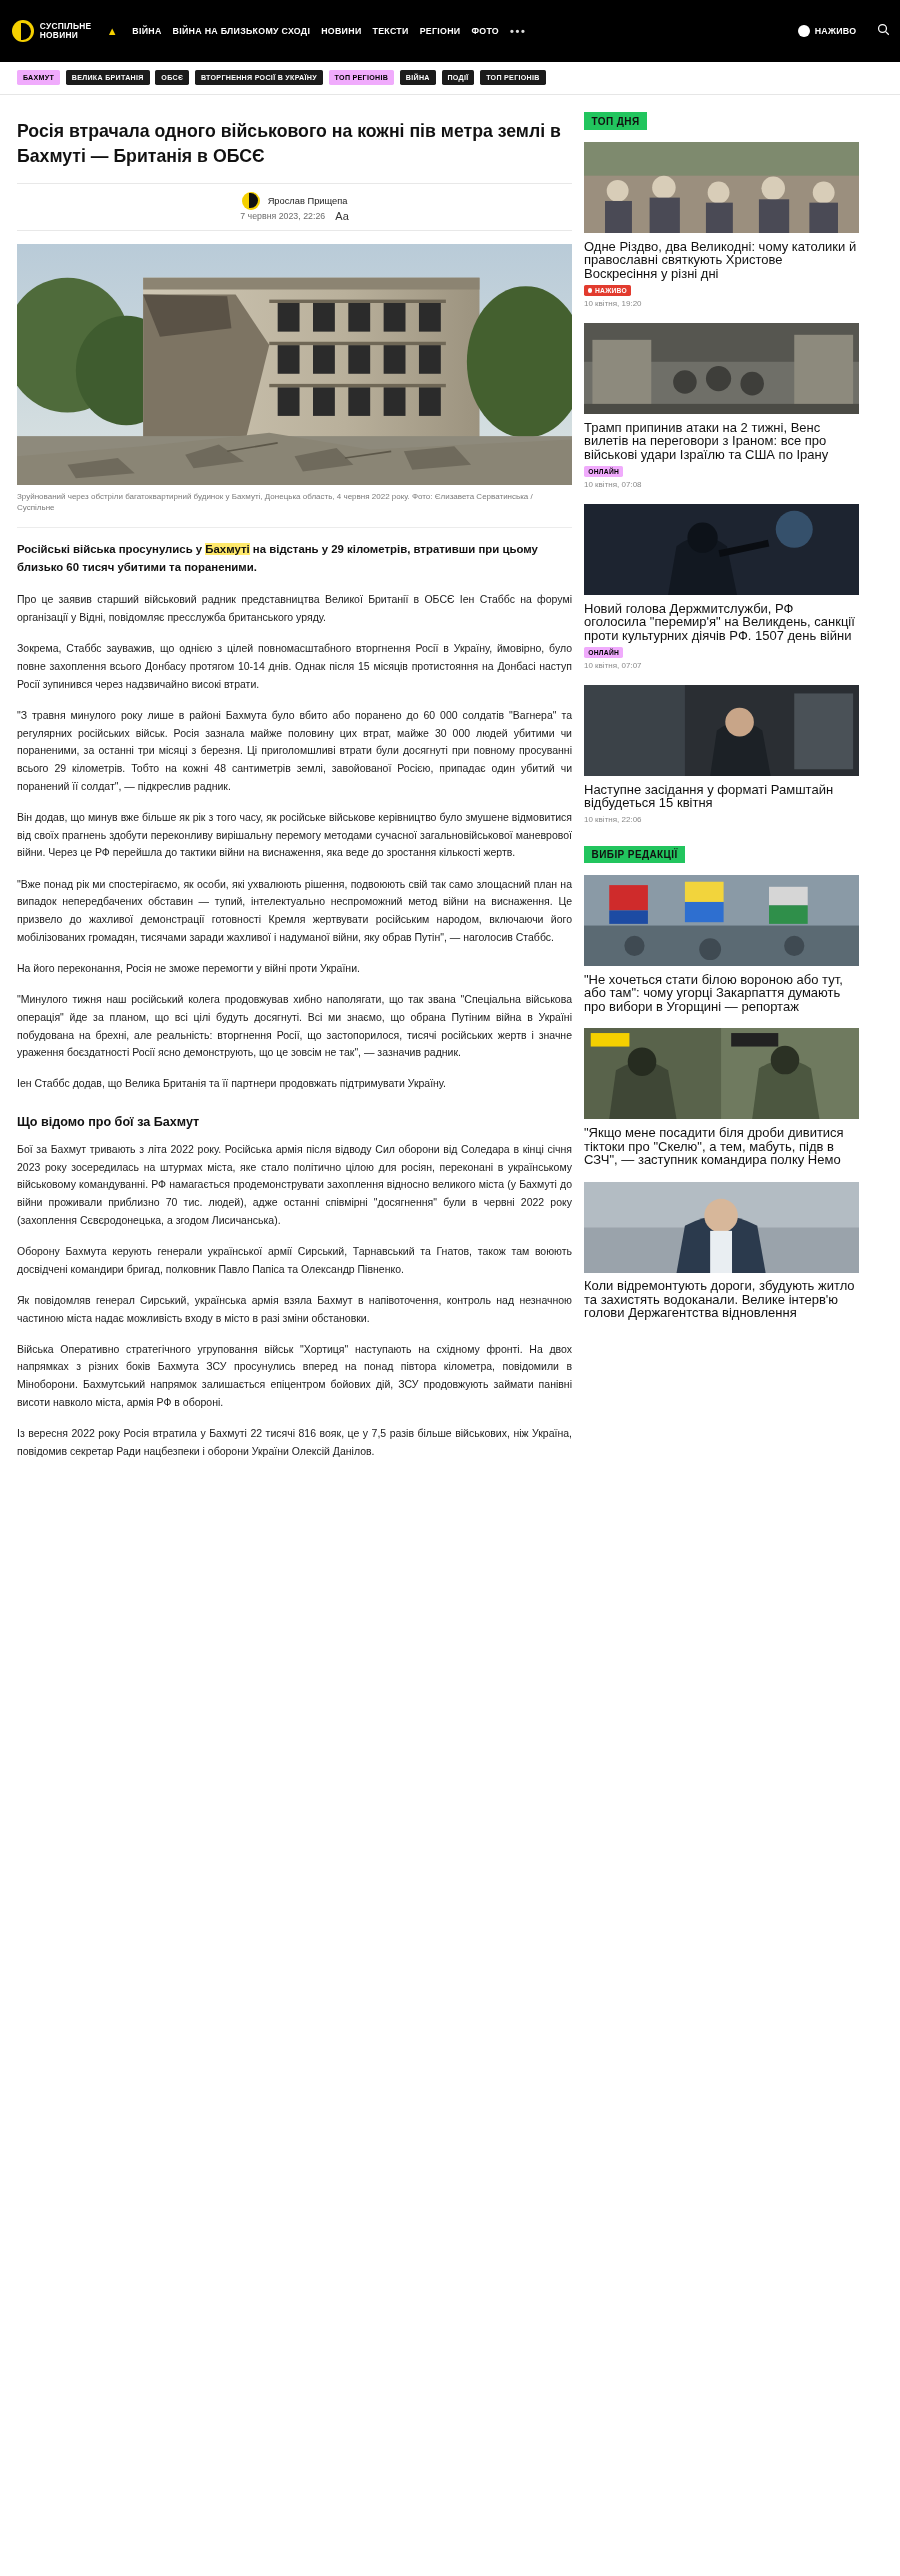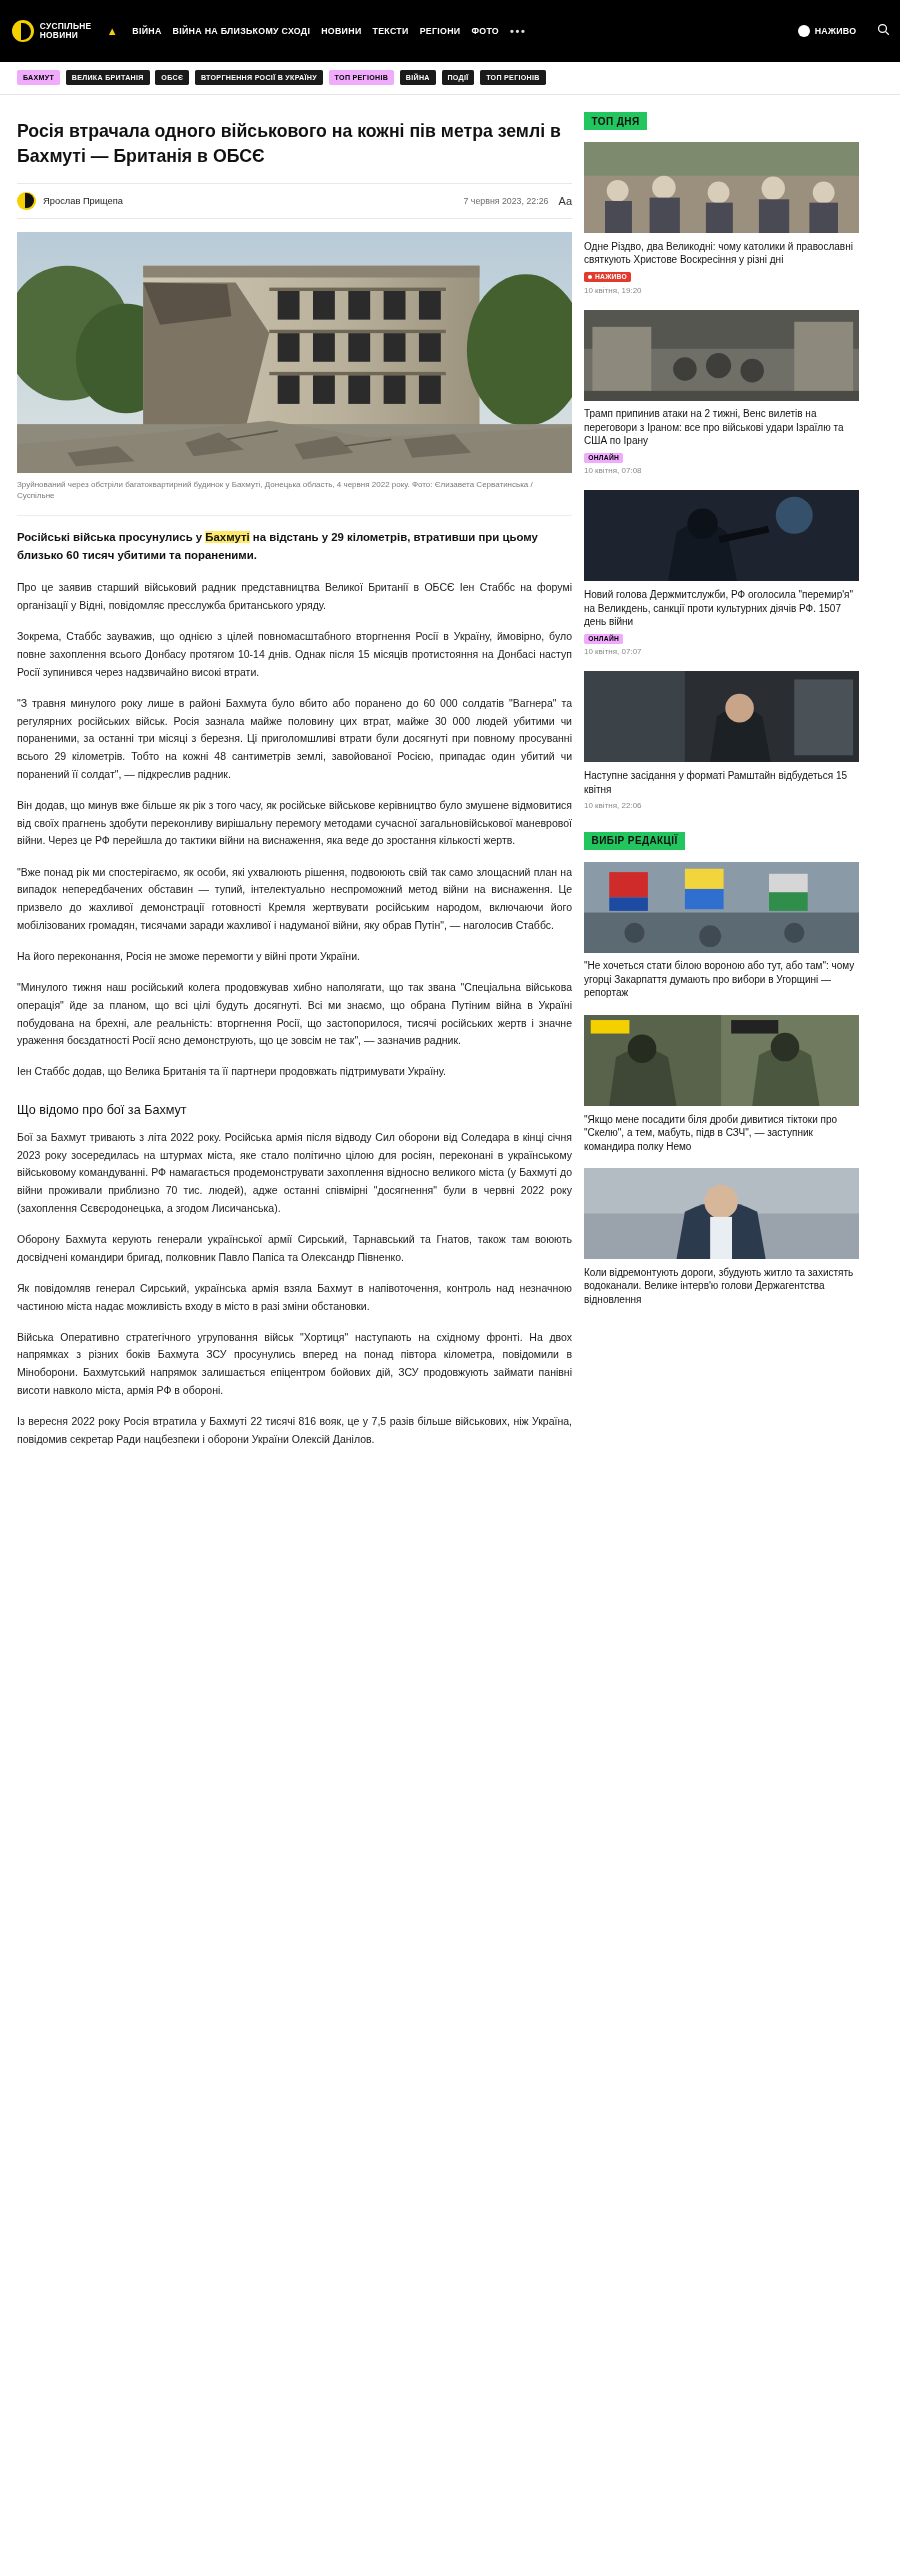--- a/index.html
+++ b/index.html
@@ -122,20 +122,21 @@
   }
 
   .byline {
     display: flex;
     align-items: center;
     justify-content: space-between;
     border-top: 0.8px solid #e8e8e8;
     border-bottom: 0.8px solid #e8e8e8;
     padding: 7.6px 0;
     margin-bottom: 13.5px;
+    flex-direction: column;
   }
   .author { display: flex; align-items: center; gap: 7.6px; }
   .author-ava {
     width: 18.5px; height: 18.5px; border-radius: 50%;
     background: #f5d000; position: relative;
   }
   .author-ava::after{
     content:"";
     position:absolute; left: 7.6px; top: 1.7px;
     width: 9.3px; height: 15px; background:#111; border-radius: 0 7.6px 7.6px 0;
@@ -173,21 +174,21 @@
   p.body {
     font-size: 10.5px;
     line-height: 17.7px;
     color: #1a1a1a;
     margin: 0 0 13.5px 0;
     text-align: justify;
   }
   .hl { background: #ffe96b; }
   h2.sub {
     font-size: 12.6px;
-    font-weight: normal;
+    font-weight: bold;
     margin: 22px 0 11.8px 0;
     color: #111;
   }
 
   
   .side-head {
     display: inline-block;
     background: #22c55e;
     font-size: 10px;
     font-weight: bold;
@@ -200,21 +201,21 @@
   .s-item { margin-bottom: 15px; }
   .s-thumb {
     width: 100%;
     height: 91px;
     overflow: hidden;
     background: #c9c9c9;
     margin-bottom: 6.7px;
   }
   .s-thumb svg { display:block; width: 100%; height: 100%; }
   .s-title {
-    font-size: 10px;
+    font-size: 13px;
     line-height: 13.5px;
     color: #111;
     margin-bottom: 5px;
   }
   .s-meta {
     font-size: 8px;
     color: #8a8a8a;
     display: flex;
     align-items: center;
     gap: 5.9px;

